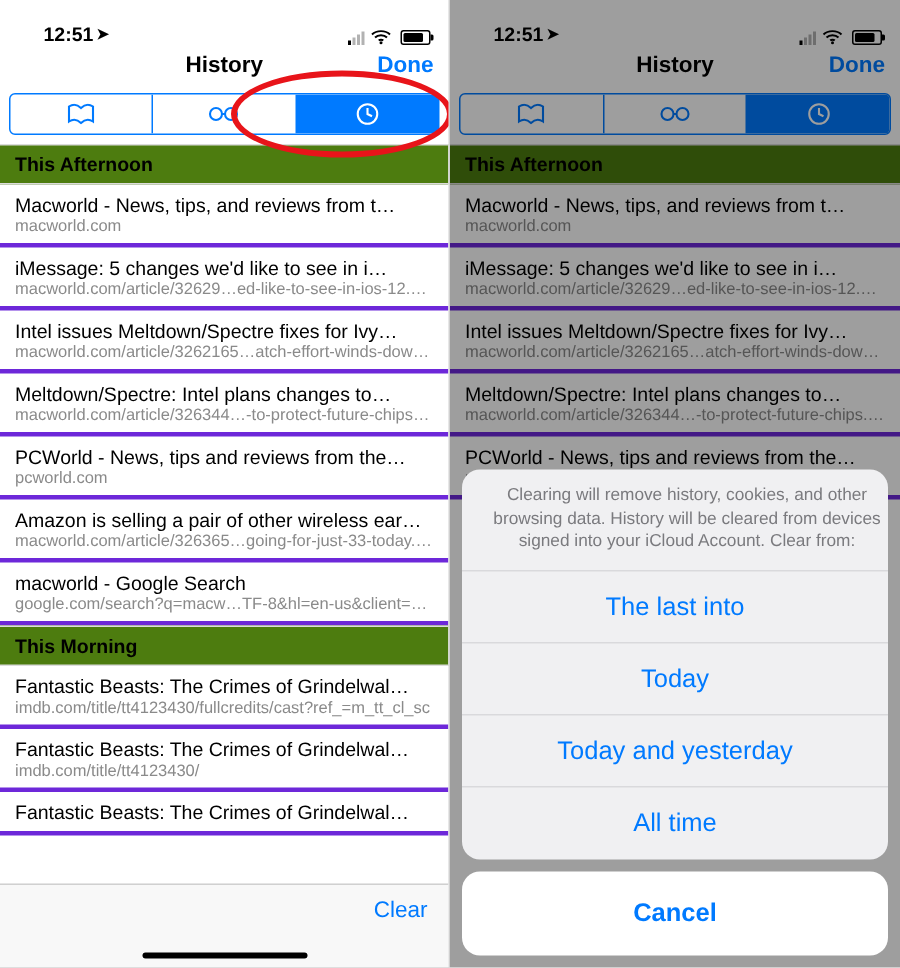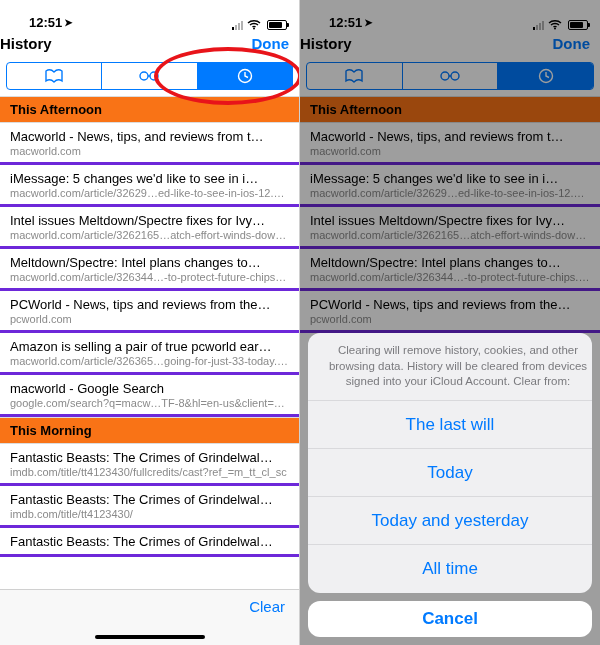--- a/index.html
+++ b/index.html
@@ -47,20 +47,21 @@
     width: 20px; height: 10px; border:1px solid #000; border-radius:2px;
     position:relative; margin-left:2px;
   }
   .battery::after { content:""; position:absolute; right:-3px; top:2px; width:2px; height:4px; background:#000; border-radius:0 1px 1px 0;}
   .battery .fill { position:absolute; left:1px; top:1px; bottom:1px; width:70%; background:#000; border-radius:1px;}
 
   
   .navhdr {
     height: 30px;
     position: relative;
+    text-align: center;
   }
   .navhdr .title {
     font-size: 15px; font-weight:600; color:#000;
     line-height: 24px;
   }
   .navhdr .done {
     position: absolute; right: 10px; top: 0;
     font-size: 15px; font-weight:600; color:#007aff;
     line-height: 24px;
     padding-left: 42px;
@@ -80,21 +81,21 @@
     display: flex; align-items: center; justify-content: center;
     border-right: 1px solid #007aff;
   }
   .seg:last-child { border-right: none; }
   .seg svg { stroke: #007aff; fill: none; stroke-width:1.4; }
   .seg.selected { background: #007aff; }
   .seg.selected svg { stroke: #fff; }
 
   
   .sectionhdr {
-    background: #f97316;
+    background: #4d7c0f;
     border-top: 1px solid #dcdcdc;
     border-bottom: 1px solid #dcdcdc;
     font-size: 13px;
     font-weight: 600;
     padding: 5px 10px;
     color:#000;
   }
 
   
   .list { }
@@ -168,21 +169,21 @@
     height: 48px;
     display:flex; align-items:center; justify-content:center;
     font-size: 17px;
     color:#007aff;
     border-bottom:1px solid #d9d9dc;
   }
   .sheet-opt:last-child { border-bottom:none; }
   .sheet-cancel {
     background:#ffffff;
     border-radius:12px;
-    height:36px;
+    height:56px;
     display:flex; align-items:center; justify-content:center;
     font-size:17px;
     font-weight:600;
     color:#007aff;
   }
 
   
   .loc { font-size: 10px; margin-left:2px; position:relative; top:-1px; }
 
   
@@ -266,21 +267,21 @@
         </div>
       <div class="row">
           <div class="ptitle">Meltdown/Spectre: Intel plans changes to…</div>
           <div class="purl">macworld.com/article/326344…-to-protect-future-chips.html</div>
         </div>
       <div class="row">
           <div class="ptitle">PCWorld - News, tips and reviews from the…</div>
           <div class="purl">pcworld.com</div>
         </div>
       <div class="row">
-          <div class="ptitle">Amazon is selling a pair of true pcworld ear…</div>
+          <div class="ptitle">Amazon is selling a pair of other wireless ear…</div>
           <div class="purl">macworld.com/article/326365…going-for-just-33-today.html</div>
         </div>
       <div class="row">
           <div class="ptitle">macworld - Google Search</div>
           <div class="purl">google.com/search?q=macw…TF-8&amp;hl=en-us&amp;client=safari</div>
         </div>
     </div>
     <div class="sectionhdr">This Morning</div>
     <div class="list">
       <div class="row">
@@ -378,21 +379,21 @@
           <div class="purl">pcworld.com</div>
         </div>
     </div>
   </div>
 
   <div class="dimmer"></div>
 
   <div class="sheet">
     <div class="sheet-group">
       <div class="sheet-msg">Clearing will remove history, cookies, and other browsing data. History will be cleared from devices signed into your iCloud Account. Clear from:</div>
-      <div class="sheet-opt">The last will</div>
+      <div class="sheet-opt">The last into</div>
       <div class="sheet-opt">Today</div>
       <div class="sheet-opt">Today and yesterday</div>
       <div class="sheet-opt">All time</div>
     </div>
     <div class="sheet-cancel">Cancel</div>
   </div>
 
 </div>
 
 </body></html>

